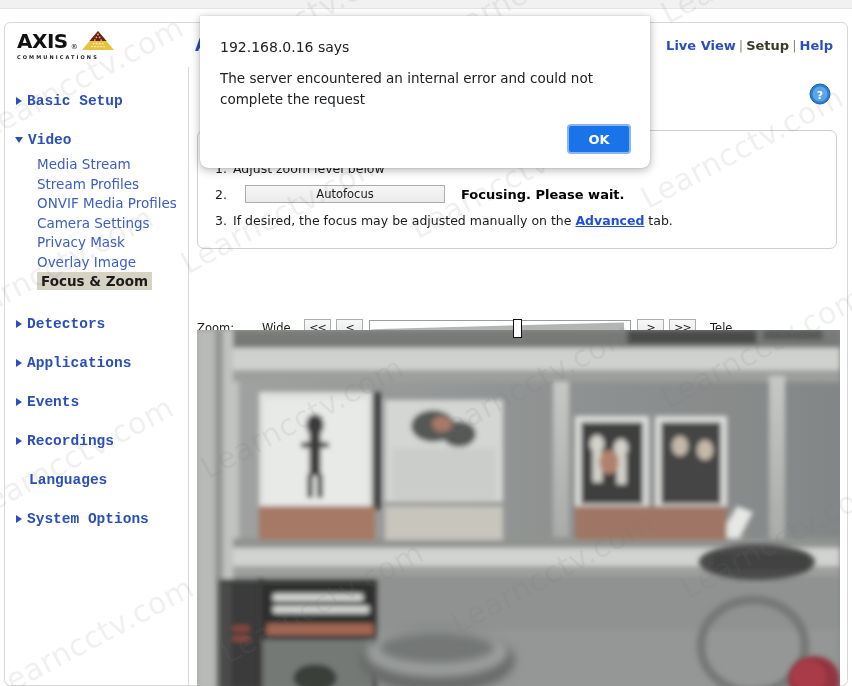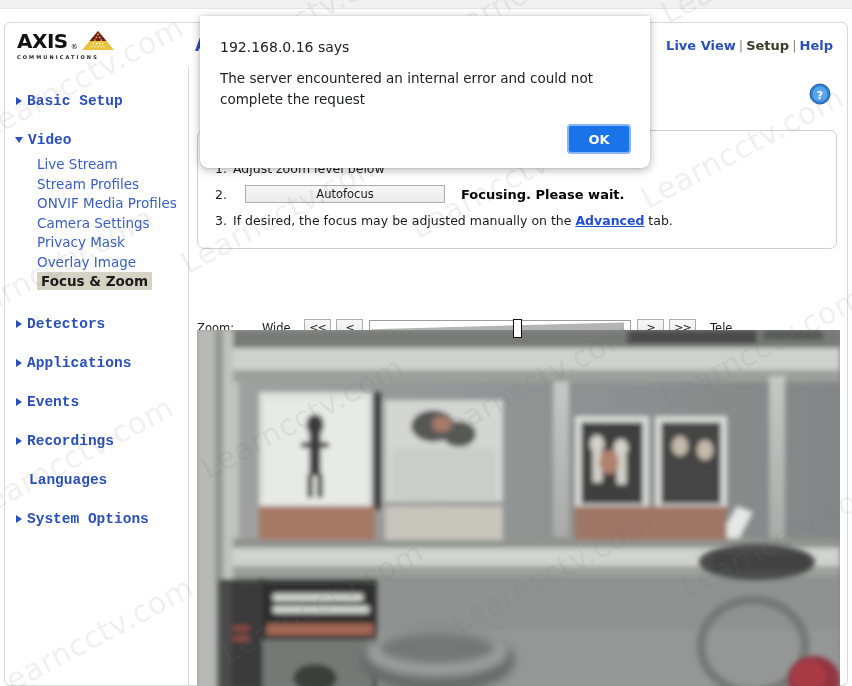--- a/index.html
+++ b/index.html
@@ -264,21 +264,21 @@
         </div>
       </div>
       <div class="nav-spacer"></div>
 
       <div class="nav-group">
         <div class="nav-top">
           <span class="arrow-d"></span>
           <span>Video</span>
         </div>
         <div class="nav-sub">
-          <div><span class="nav-sub-item">Live Stream</span></div>
+          <div><span class="nav-sub-item">Media Stream</span></div>
           <div><span class="nav-sub-item">Stream Profiles</span></div>
           <div><span class="nav-sub-item">ONVIF Media Profiles</span></div>
           <div><span class="nav-sub-item">Camera Settings</span></div>
           <div><span class="nav-sub-item">Privacy Mask</span></div>
           <div><span class="nav-sub-item">Overlay Image</span></div>
           <div><span class="nav-sub-item active">Focus &amp; Zoom</span></div>
         </div>
       </div>
       <div class="nav-spacer"></div>
 

